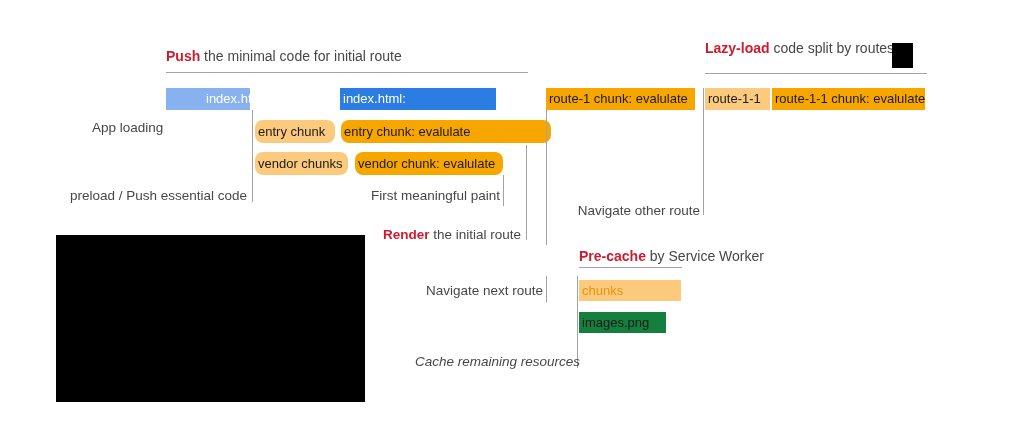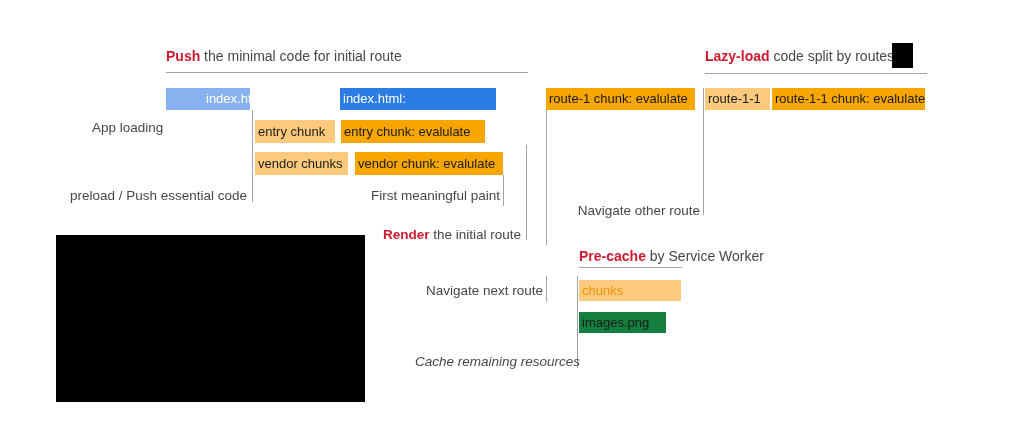--- a/index.html
+++ b/index.html
@@ -6,21 +6,21 @@
   #canvas{
     position:relative;width:1024px;height:426px;background:#ffffff;overflow:hidden;
     font-family:"Liberation Sans","DejaVu Sans",sans-serif;
     -webkit-font-smoothing:antialiased;
   }
   .bar{
     position:absolute;height:22px;line-height:22px;font-size:13px;
     padding-left:3px;box-sizing:border-box;white-space:nowrap;overflow:hidden;
     color:#1b1b1b;
   }
-  .bar.h23{height:23px;line-height:23px;}
+  .bar.h23{height:23px;line-height:23px;border-radius:8px;}
   .bar.h21{height:21px;line-height:21px;}
   .blue{background:#2b7de3;color:#ffffff;}
   .lightblue{background:#87b2ef;color:#ffffff;}
   .orange{background:#f7a600;}
   .lightorange{background:#fbca7d;}
   .green{background:#15803d;}
   .chunks-text{color:#e8940e;}
   .vline{position:absolute;width:1px;background:#a3a3a3;}
   .hline{position:absolute;height:1px;background:#a3a3a3;}
   .heading{
@@ -37,39 +37,39 @@
 </head>
 <body>
 
 <div id="canvas">
 
   <div class="heading" style="left:166px;top:48px;">
     <span class="bold-red">Push</span><span> the minimal code for initial route</span>
   </div>
   <div class="hline" style="left:166px;top:72px;width:362px;"></div>
 
-  <div class="heading" style="left:705px;top:48px;">
+  <div class="heading" style="left:705px;top:40px;">
     <span class="bold-red">Lazy-load</span><span> code split by routes</span>
   </div>
   <div class="blackbox" style="left:892px;top:43px;width:21px;height:25px;"></div>
   <div class="hline" style="left:705px;top:73px;width:222px;"></div>
 
   <div class="heading" style="left:579px;top:248px;">
     <span class="bold-red">Pre-cache</span><span> by Service Worker</span>
   </div>
   <div class="hline" style="left:579px;top:267px;width:103px;"></div>
 
   <div class="bar lightblue" style="left:166px;top:88px;width:84px;padding-left:40px;">index.html</div>
   <div class="bar blue" style="left:340px;top:88px;width:156px;">index.html:</div>
   <div class="bar orange" style="left:546px;top:88px;width:149px;">route-1 chunk: evalulate</div>
   <div class="bar lightorange" style="left:705px;top:88px;width:65px;">route-1-1</div>
   <div class="bar orange" style="left:772px;top:88px;width:153px;">route-1-1 chunk: evalulate</div>
 
   <div class="bar h23 lightorange" style="left:255px;top:120px;width:80px;">entry chunk</div>
-  <div class="bar h23 orange" style="left:341px;top:120px;width:144px;">entry chunk: evalulate</div>
+  <div class="bar h23 orange" style="left:341px;top:120px;width:210px;">entry chunk: evalulate</div>
 
   <div class="bar h23 lightorange" style="left:255px;top:152px;width:93px;">vendor chunks</div>
   <div class="bar h23 orange" style="left:355px;top:152px;width:148px;">vendor chunk: evalulate</div>
 
   <div class="bar h21 lightorange chunks-text" style="left:579px;top:280px;width:102px;">chunks</div>
   <div class="bar h21 green" style="left:579px;top:312px;width:87px;">images.png</div>
 
   <div class="vline" style="left:252px;top:110px;height:92px;"></div>
   <div class="vline" style="left:503px;top:175px;height:31px;"></div>
   <div class="vline" style="left:526px;top:145px;height:95px;"></div>

